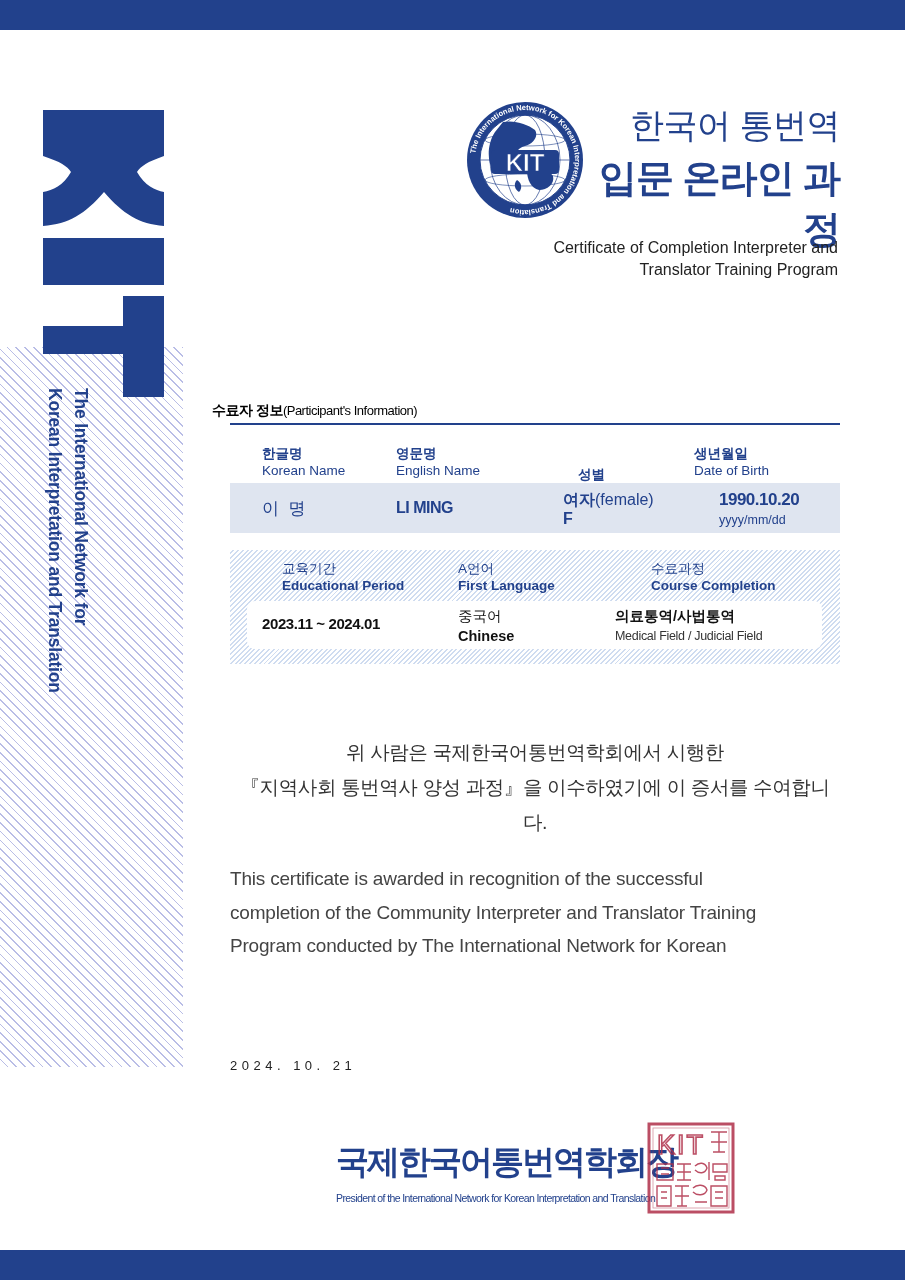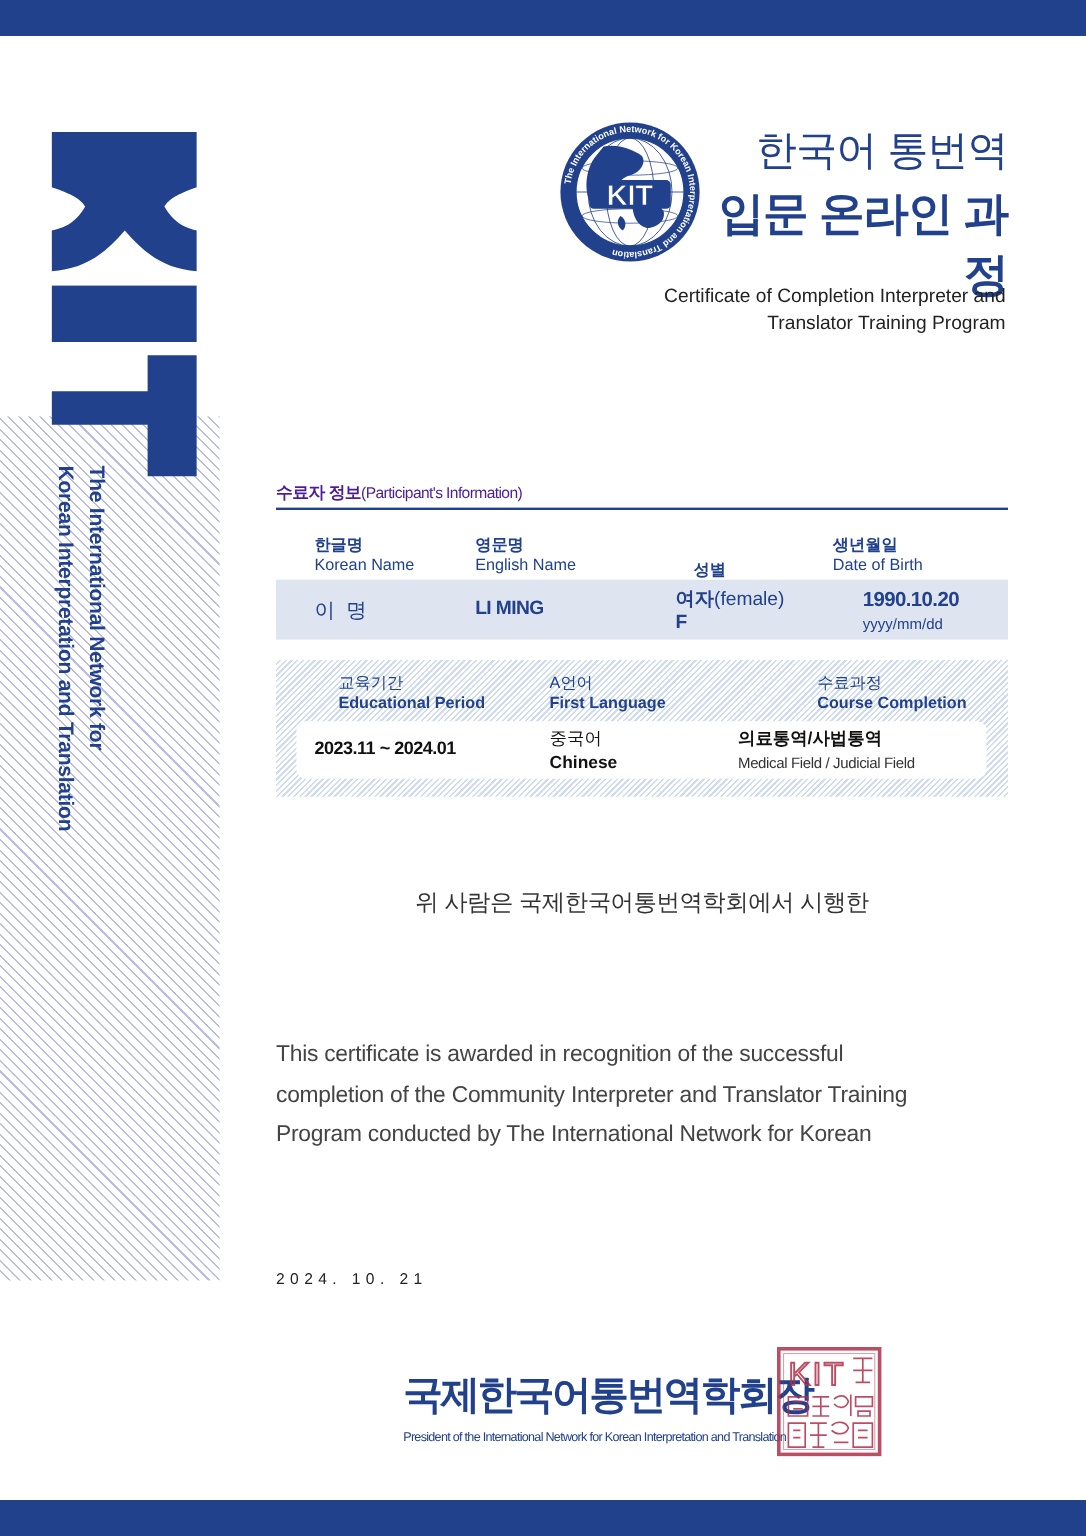--- a/index.html
+++ b/index.html
@@ -23,21 +23,21 @@
   .side-text div { letter-spacing: -0.2px; }
 
   .logo { position: absolute; left: 465px; top: 100px; width: 120px; height: 120px; }
   .title-ko-1 { position: absolute; left: 600px; top: 103px; width: 240px; text-align: right;
     font-size: 34px; color: #22418c; font-weight: normal; letter-spacing: -0.5px; }
   .title-ko-2 { position: absolute; left: 580px; top: 153px; width: 260px; text-align: right;
     font-size: 38px; color: #22418c; font-weight: bold; letter-spacing: -1px; }
   .title-en { position: absolute; left: 470px; top: 237px; width: 368px; text-align: right;
     font-size: 16px; line-height: 22px; color: #222; }
 
-  .section-title { position: absolute; left: 230px; top: 402px; font-size: 14px; color: #4c1d95; letter-spacing: -0.5px; }
+  .section-title { position: absolute; left: 212px; top: 402px; font-size: 14px; color: #000000; letter-spacing: -0.5px; }
   .section-title b { font-weight: bold; }
   .section-title span.en { font-weight: normal; font-size: 13px; }
   .section-rule { position: absolute; left: 230px; top: 423px; width: 610px; height: 2px; background: #22418c; }
 
   .p-head { position: absolute; top: 445px; font-size: 13.5px; line-height: 17px; color: #22418c; }
   .p-head .ko { font-weight: bold; }
   .p-head .en { font-weight: normal; color: #22418c; }
 
   .p-row { position: absolute; left: 230px; top: 483px; width: 610px; height: 50px; background: #dfe5f0; }
   .p-val { position: absolute; color: #22418c; }
@@ -152,37 +152,38 @@
 <div class="edu-inner"></div>
 
 <div class="e-head" style="left:262px;padding-left:20px;">
   <div>교육기간</div>
   <div class="en">Educational Period</div>
 </div>
 <div class="e-head" style="left:458px;">
   <div>A언어</div>
   <div class="en">First Language</div>
 </div>
-<div class="e-head" style="left:645px;padding-left:36px;">
+<div class="e-head" style="left:615px;padding-left:36px;">
   <div>수료과정</div>
   <div class="en">Course Completion</div>
 </div>
 
 <div class="e-val" style="left:262px; top:615px; font-size:15px; font-weight:bold; letter-spacing:-0.4px;">2023.11 ~ 2024.01</div>
 <div class="e-val" style="left:458px; top:606px; font-size:14.5px; line-height:20px;">
   <div>중국어</div>
   <div style="font-weight:bold;">Chinese</div>
 </div>
 <div class="e-val" style="left:615px; top:606px; line-height:20px;">
   <div style="font-size:14.5px; font-weight:bold;">의료통역/사법통역</div>
   <div style="font-size:12.5px; color:#333; letter-spacing:-0.3px;">Medical Field / Judicial Field</div>
 </div>
 
 <div class="body-ko">
   <div>위 사람은 국제한국어통번역학회에서 시행한</div>
+  <div>『지역사회 통번역사 양성 과정』을 이수하였기에 이 증서를 수여합니다.</div>
 </div>
 <div class="body-en">
   <div>This certificate is awarded in recognition of the successful</div>
   <div>completion of the Community Interpreter and Translator Training</div>
   <div>Program conducted by The International Network for Korean</div>
 </div>
 
 <div class="date">2024. 10. 21</div>
 
 <div class="sign-ko">국제한국어통번역학회장</div>

